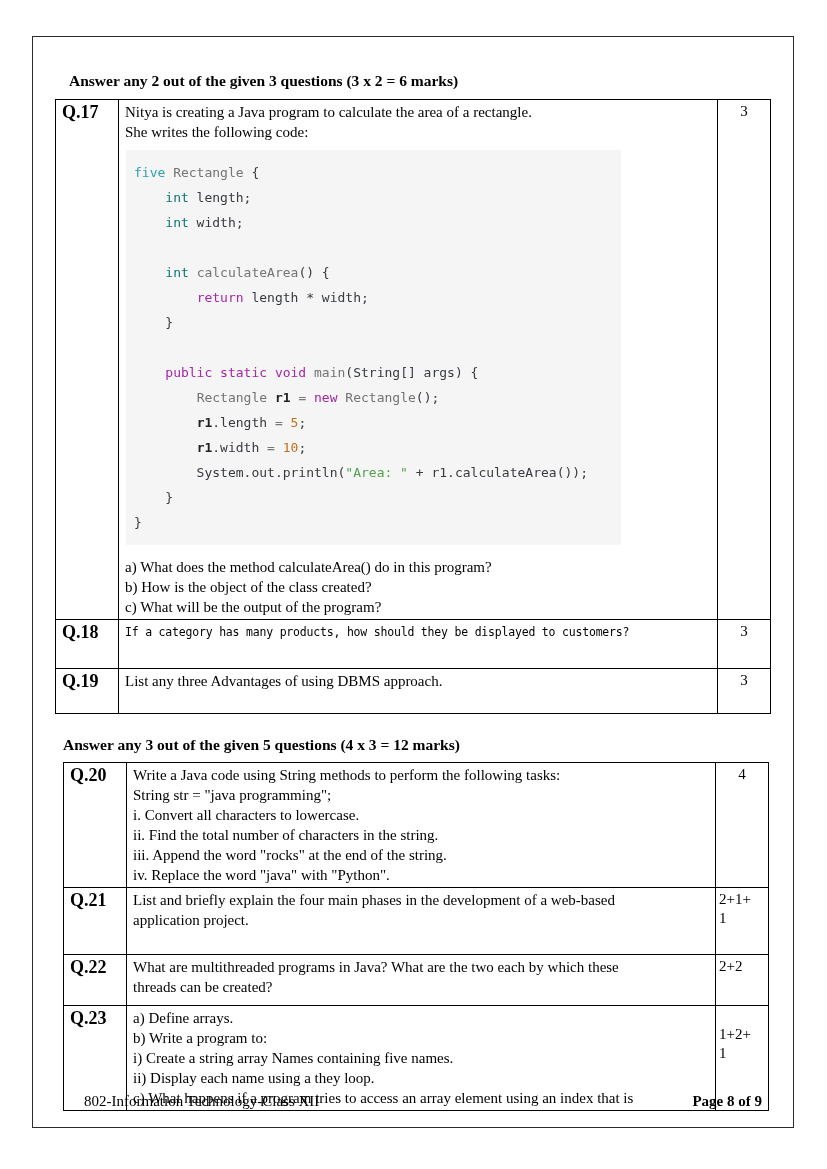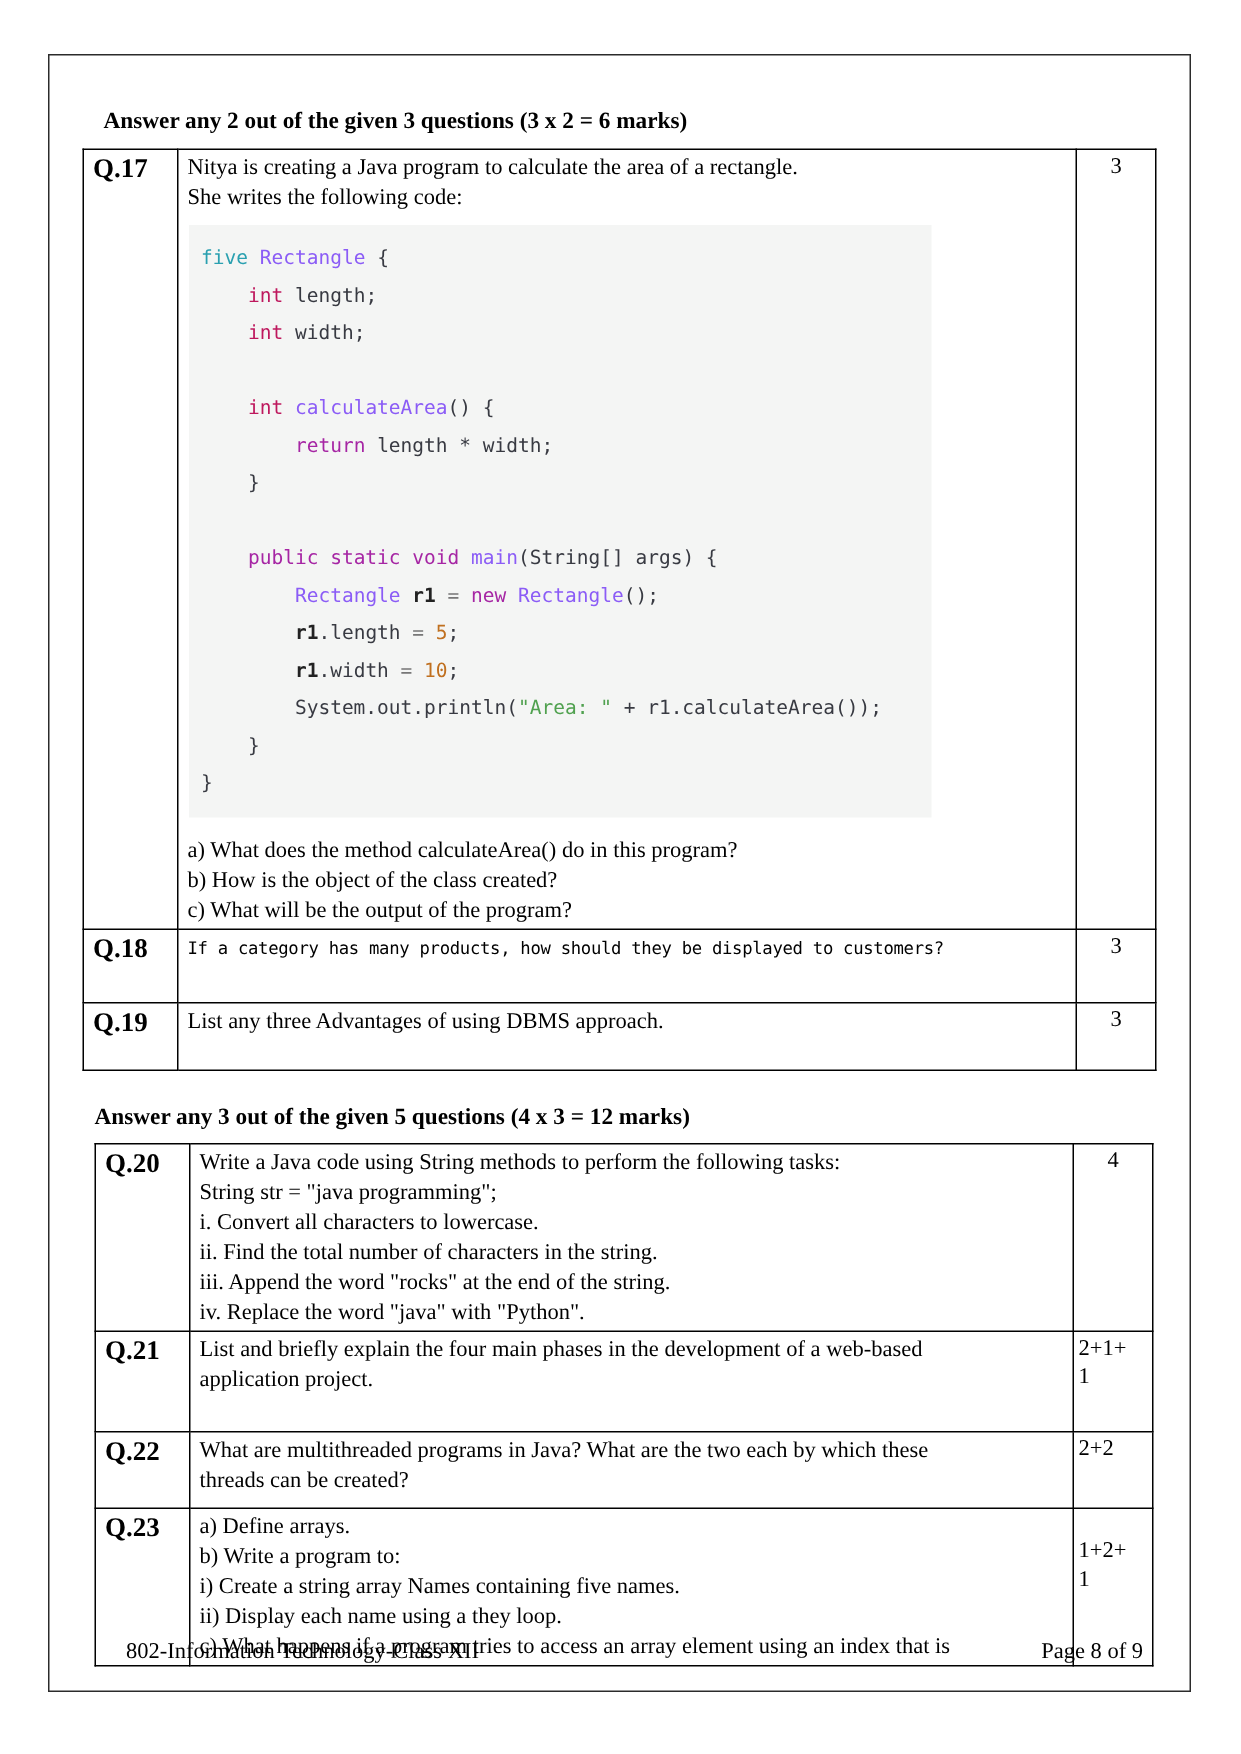--- a/index.html
+++ b/index.html
@@ -30,32 +30,32 @@
   #table2 tr:nth-child(4) td{height:96px;}
   #table2 tr:nth-child(4) td.qmarks div{padding-top:17px;}
 
   .mono-text{font-family:"DejaVu Sans Mono", monospace;font-size:11.5px;letter-spacing:-0.2px;}
 
   .codeblock{background:#f4f5f4;width:487px;margin:8px 0 12px 1px;
         padding:10px 0 10px 8px;font-family:"DejaVu Sans Mono", monospace;
         font-size:13px;line-height:25px;color:#383a42;}
   .code-line{white-space:pre;min-height:25px;}
   .tok-cls{color:#2aa0b0;}
-  .tok-type{color:#8b5cf6;}
-  .tok-int{color:#be185d;margin-top:44px;}
+  .tok-type{color:#737373;}
+  .tok-int{color:#0f766e;margin-top:44px;}
   .tok-kw{color:#a626a4;}
   .tok-num{color:#c07020;}
   .tok-str{color:#50a14f;}
   .tok-op{color:#777777;}
   .tok-var{color:#222222;font-weight:bold;}
   .tok-pl{color:#383a42;}
 
   .footer{position:absolute;left:32px;top:1093px;width:760px;box-sizing:border-box;
         display:flex;justify-content:space-between;padding:0 30px 0 52px;font-size:15px;}
-  .footer .right{font-weight:normal;text-align:center;}
+  .footer .right{font-weight:bold;text-align:center;}
 </style>
 </head>
 <body>
 
 <div class="page">
   <div class="page-border"></div>
 
   <div class="content">
 
     <div class="section-heading">Answer any 2 out of the given 3 questions (3 x 2 = 6 marks)</div>

